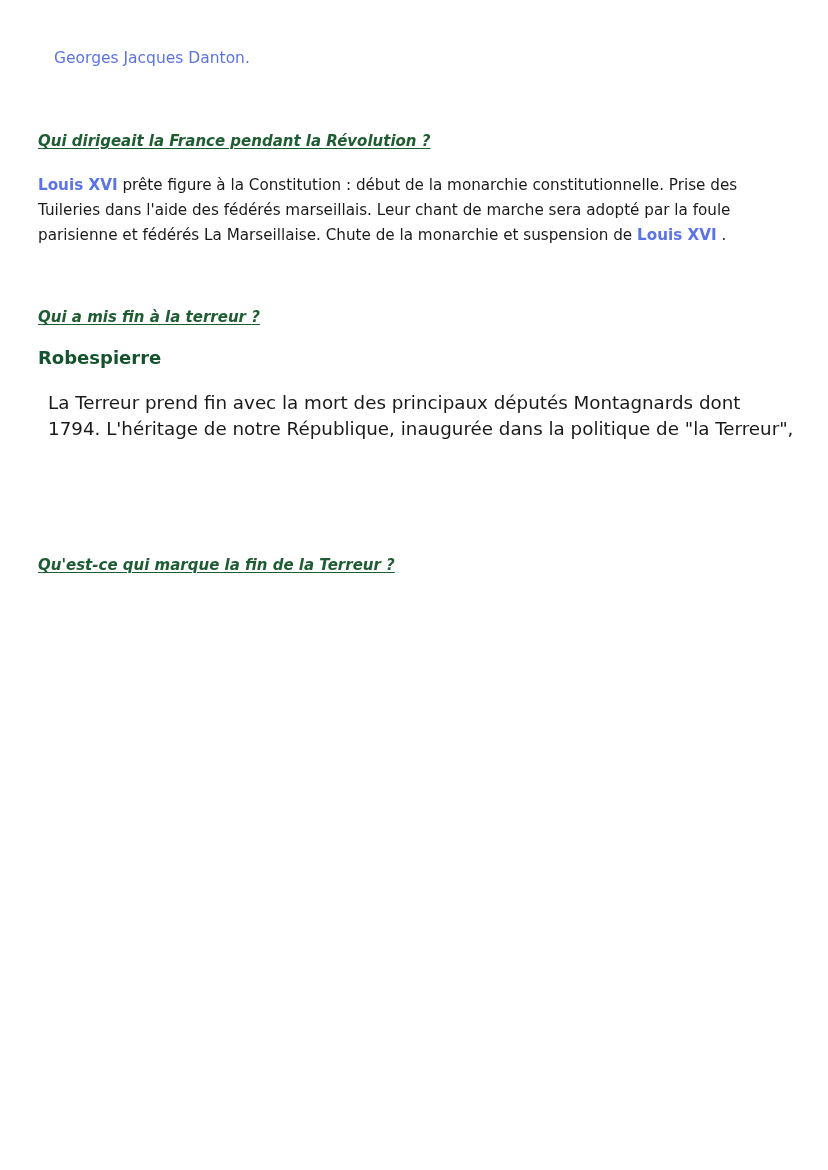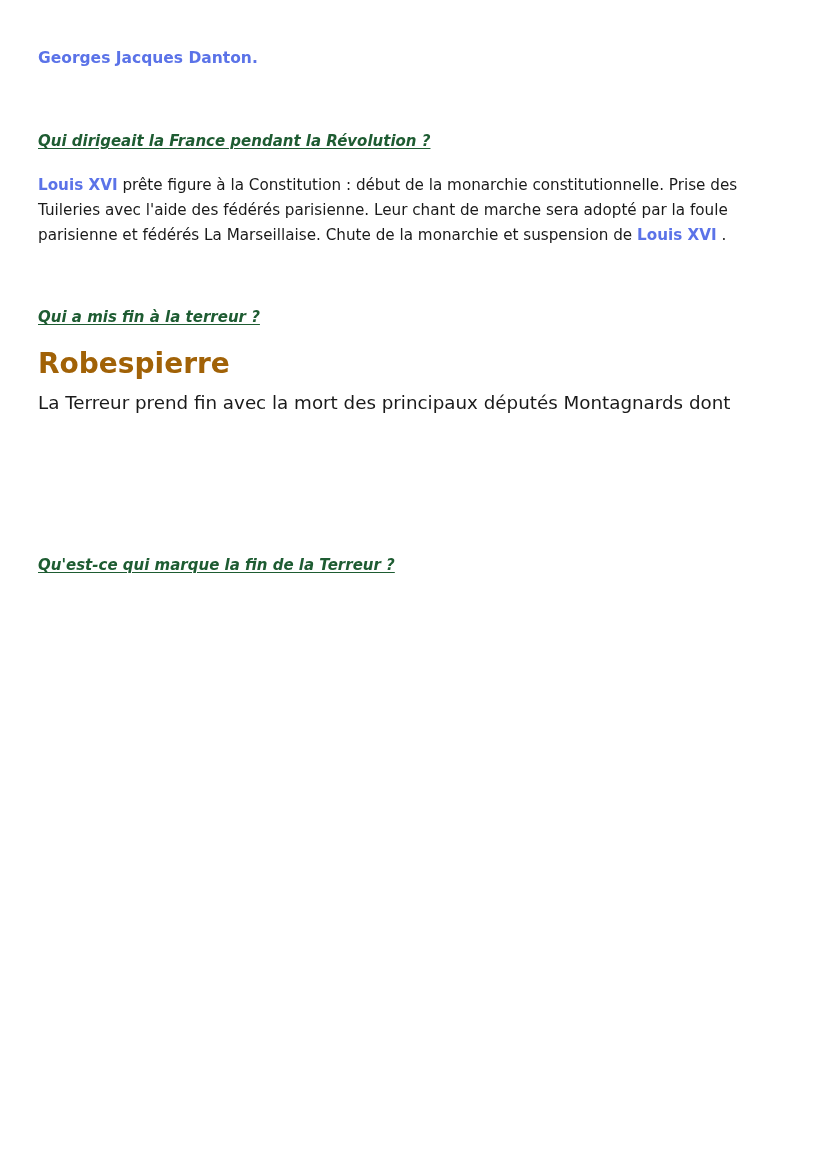--- a/index.html
+++ b/index.html
@@ -16,23 +16,23 @@
       overflow: hidden;
     }
     .page {
       position: absolute;
       left: 38px;
       top: 0;
       width: 760px;
     }
     .name-answer {
       position: absolute;
-      left: 0;
+      left: 16px;
       top: 49px;
-      font-weight: bold;
+      font-weight: normal;
       font-size: 15.5px;
       color: #5b73e8;
       white-space: nowrap;
     }
     .question {
       position: absolute;
       left: 0;
       font-style: italic;
       font-weight: bold;
       font-size: 15px;
@@ -57,52 +57,53 @@
     .entity {
       color: #5b73e8;
       font-weight: bold;
       margin-top: 16px;
     }
     .big-answer {
       position: absolute;
       left: 0;
       top: 347px;
       font-weight: bold;
-      font-size: 28px;
-      color: #a16207;
+      font-size: 18px;
+      color: #14532d;
       white-space: nowrap;
     }
     .para-large {
       position: absolute;
-      left: 0;
+      left: 10px;
       top: 390px;
       width: 770px;
       font-size: 18.3px;
       line-height: 26px;
       color: #1a1a1a;
     }
   </style>
 </head>
 <body>
 
 <div class="page">
 
   <div class="name-answer">Georges Jacques Danton.</div>
 
   <div class="question q1">Qui dirigeait la France pendant la Révolution ?</div>
 
   <div class="para-small">
     <span class="line"><span class="entity">Louis XVI</span><span> prête figure à la Constitution : début de la monarchie constitutionnelle. Prise des</span></span>
-    <span class="line"><span>Tuileries avec l'aide des fédérés parisienne. Leur chant de marche sera adopté par la foule</span></span>
+    <span class="line"><span>Tuileries dans l'aide des fédérés marseillais. Leur chant de marche sera adopté par la foule</span></span>
     <span class="line"><span>parisienne et fédérés La Marseillaise. Chute de la monarchie et suspension de </span><span class="entity">Louis XVI</span><span> .</span></span>
   </div>
 
   <div class="question q2">Qui a mis fin à la terreur ?</div>
 
   <div class="big-answer">Robespierre</div>
 
   <div class="para-large">
     <span class="line">La Terreur prend fin avec la mort des principaux députés Montagnards dont</span>
+    <span class="line">1794. L'héritage de notre République, inaugurée dans la politique de "la Terreur",</span>
   </div>
 
   <div class="question q3">Qu'est-ce qui marque la fin de la Terreur ?</div>
 
 </div>
 
 </body></html>

